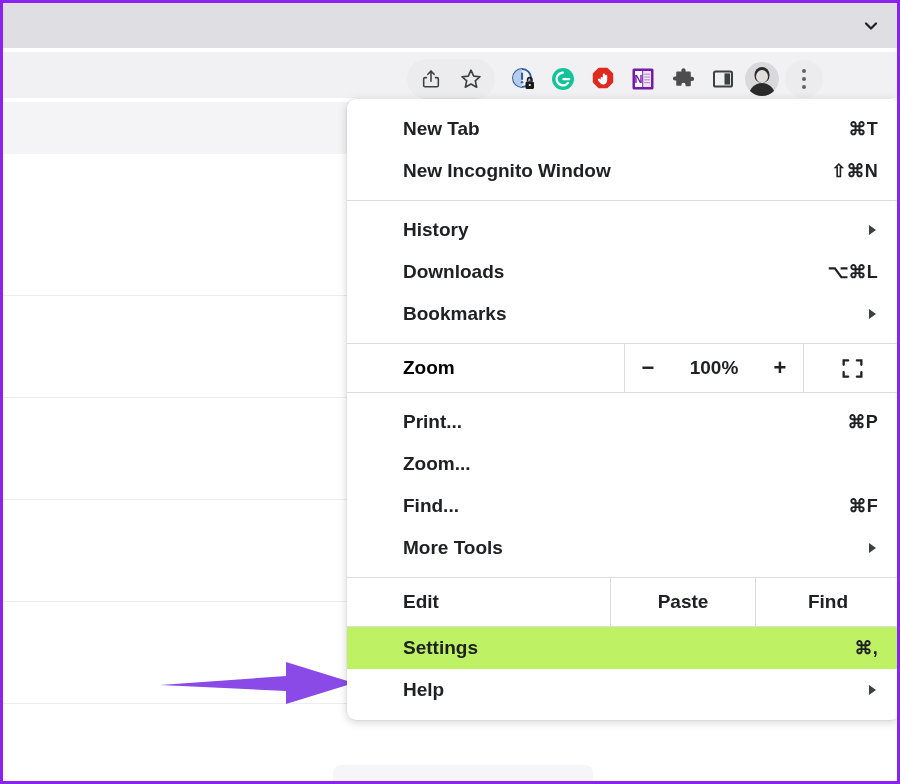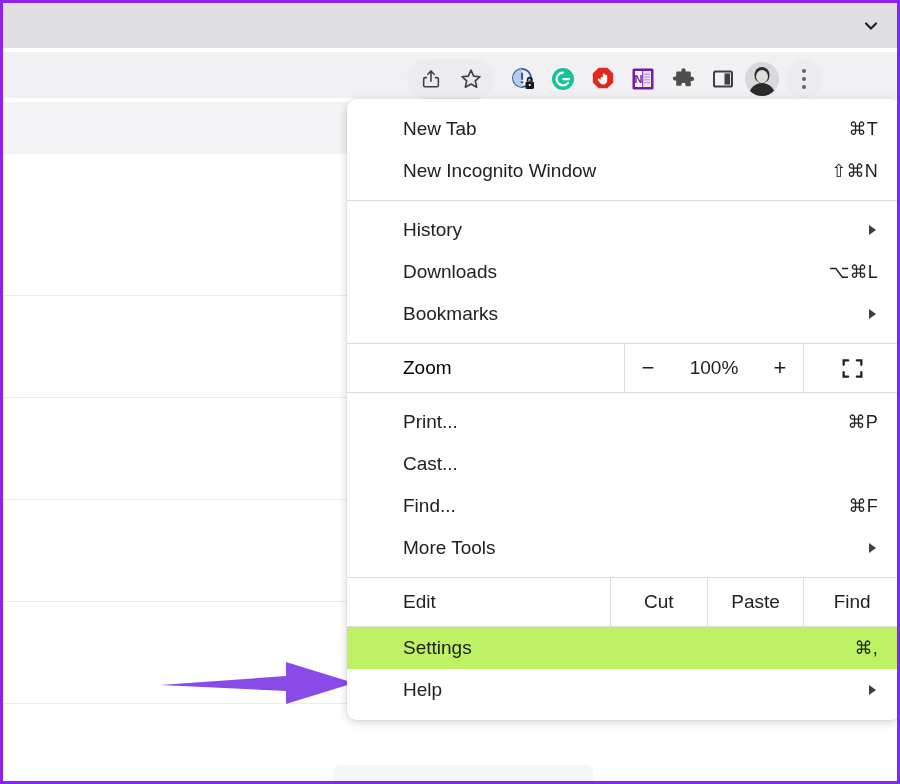--- a/index.html
+++ b/index.html
@@ -189,20 +189,21 @@
     position: absolute;
     left: 344px;
     top: 96px;
     width: 553px;
     background: #ffffff;
     border-radius: 9px;
     box-shadow: 0 2px 10px rgba(0,0,0,0.18), 0 0 0 0.5px rgba(0,0,0,0.07);
     overflow: hidden;
     padding: 9px 0 9px 0;
     box-sizing: border-box;
+    font-weight: bold;
   }
   .menu-group { }
   .menu-sep {
     height: 1px;
     background: #dcdcdc;
     margin: 8px 0;
   }
   .menu-item {
     display: flex;
     align-items: center;
@@ -485,36 +486,35 @@
         </svg>
       </div>
     </div>
 
     <div class="menu-group">
       <div class="menu-item">
         <span class="label">Print...</span>
         <span class="accel">⌘P</span>
       </div>
       <div class="menu-item">
-        <span class="label">Cast...</span>
+        <span class="label">Zoom...</span>
         <span class="accel"></span>
       </div>
       <div class="menu-item">
         <span class="label">Find...</span>
         <span class="accel">⌘F</span>
       </div>
       <div class="menu-item">
         <span class="label">More Tools</span>
         <span class="submenu-arrow"></span>
       </div>
     </div>
 
     <div class="edit-row">
       <div class="edit-label">Edit</div>
-      <div class="edit-action">Cut</div>
       <div class="edit-action">Paste</div>
       <div class="edit-action">Find</div>
     </div>
 
     <div class="menu-group">
       <div class="menu-item selected">
         <span class="label">Settings</span>
         <span class="accel">⌘,</span>
       </div>
       <div class="menu-item">

